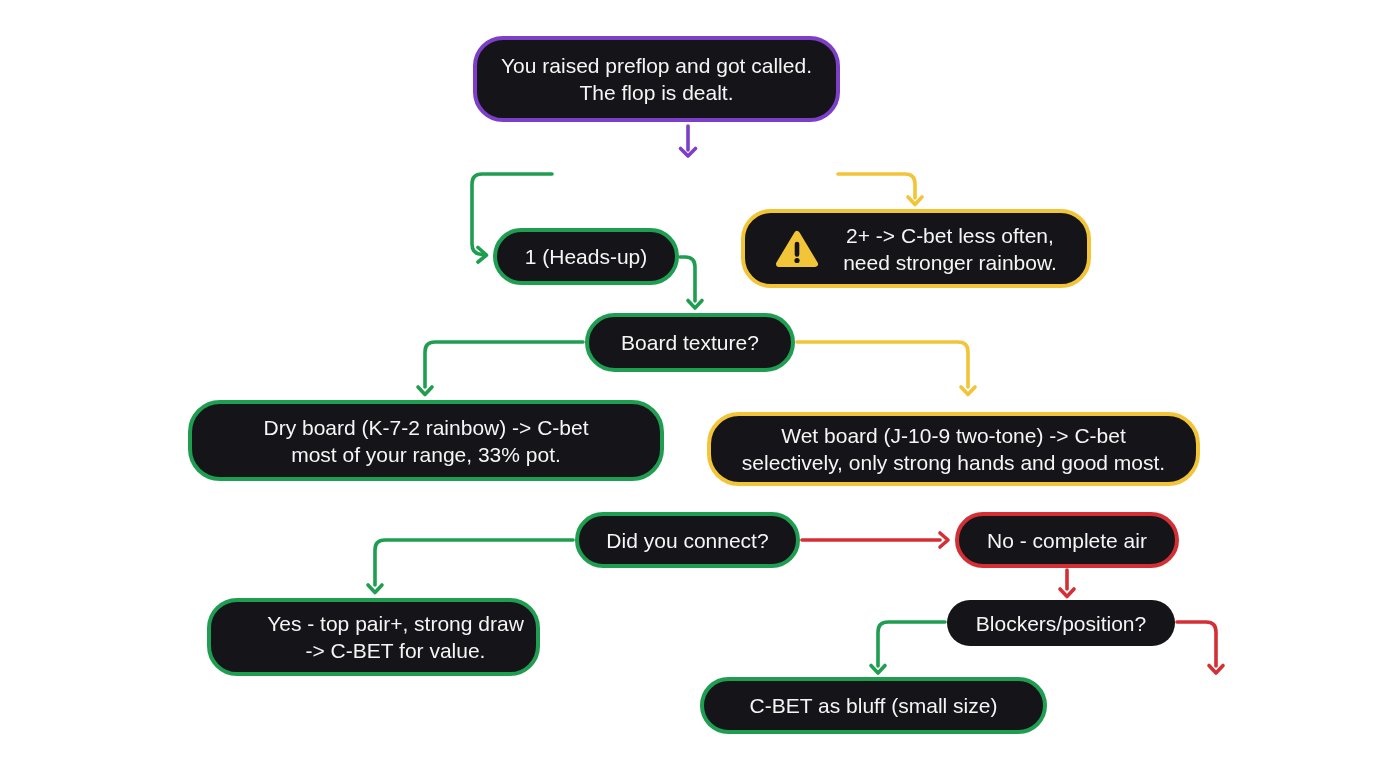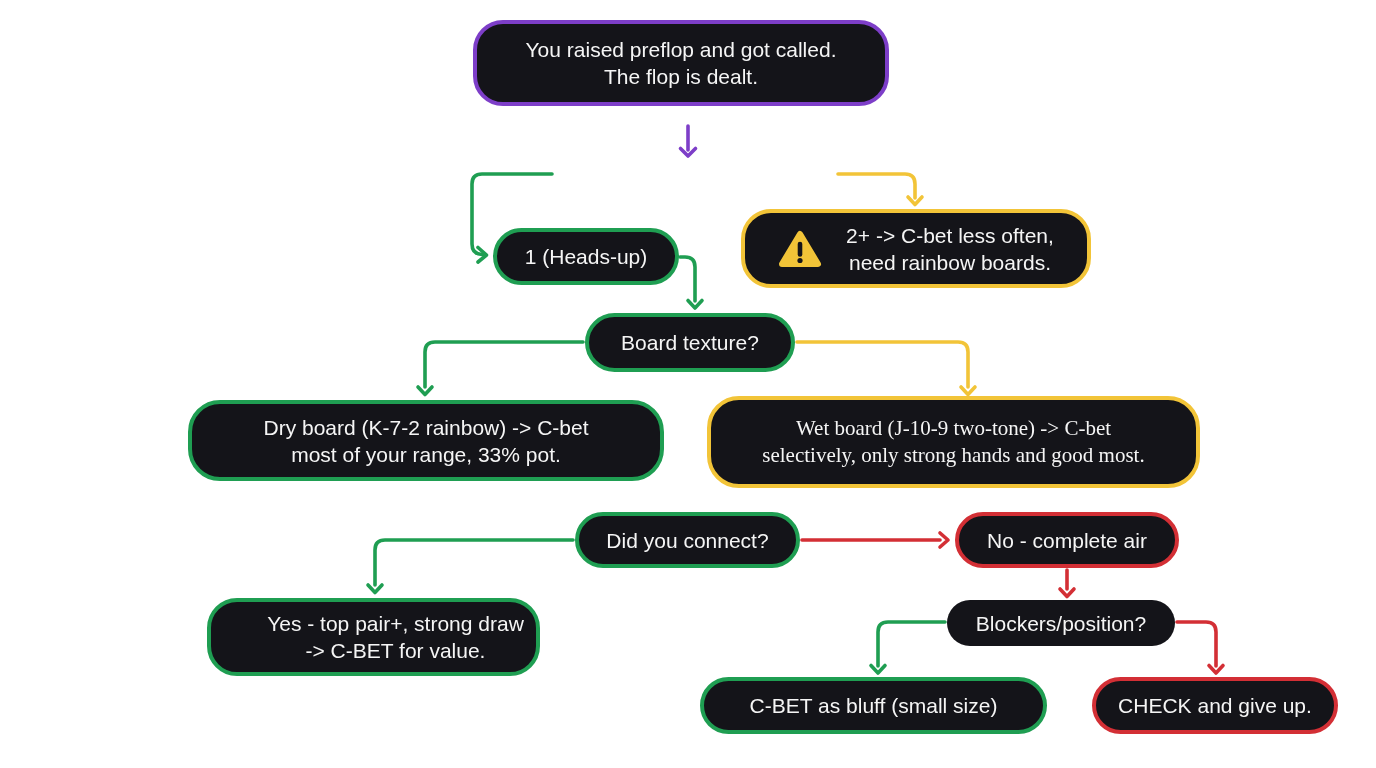--- a/index.html
+++ b/index.html
@@ -81,52 +81,52 @@
     <g fill="none" stroke-width="3.6" stroke-linecap="round" stroke-linejoin="round" stroke="#1f9e52">
       <path d="M945 622 H888 Q878 622 878 632 V666"></path>
       <path d="M871 665.5 L878 673 L885 665.5"></path>
     </g>
     <g fill="none" stroke-width="3.6" stroke-linecap="round" stroke-linejoin="round" stroke="#d32f35">
       <path d="M1177 622 H1206 Q1216 622 1216 632 V666"></path>
       <path d="M1209 665.5 L1216 673 L1223 665.5"></path>
     </g>
   </svg>
 
-  <div class="node box" style="left: 473px; top: 20px; width: 416px; height: 86px; border-radius: 30px; border-color: rgb(125, 62, 200);">
+  <div class="node box" style="left: 473px; top: 36px; width: 367px; height: 86px; border-radius: 30px; border-color: rgb(125, 62, 200);">
     <span class="node-line">You raised preflop and got called.</span>
     <span class="node-line">The flop is dealt.</span>
   </div>
 
 
   <div class="node pill" style="left: 493px; top: 228px; width: 186px; height: 57px; border-color: rgb(31, 158, 82);">
     <span class="node-line">1 (Heads-up)</span>
   </div>
 
   <div class="node box warn-node" style="left: 741px; top: 209px; width: 350px; height: 79px; border-radius: 30px; border-color: rgb(242, 196, 56);">
     <svg class="warning-svg" width="44" height="40" viewBox="0 0 44 40">
       <polygon points="22,5 40,35 4,35" stroke-width="6" stroke-linejoin="round" fill="#f2c438" stroke="#f2c438"></polygon>
       <line x1="22" y1="15" x2="22" y2="25.5" stroke-width="4.6" stroke-linecap="round" stroke="#141419"></line>
       <circle cx="22" cy="31.5" r="2.6" fill="#141419"></circle>
     </svg>
     <div class="warn-text">
       <span class="node-line">2+ -&gt; C-bet less often,</span>
-      <span class="node-line">need rainbow boards.</span>
+      <span class="node-line">need stronger rainbow.</span>
     </div>
   </div>
 
   <div class="node pill" style="left: 585px; top: 313px; width: 210px; height: 59px; border-color: rgb(31, 158, 82);">
     <span class="node-line">Board texture?</span>
   </div>
 
   <div class="node box" style="left: 188px; top: 400px; width: 476px; height: 81px; border-color: rgb(31, 158, 82);">
     <span class="node-line">Dry board (K-7-2 rainbow) -&gt; C-bet</span>
     <span class="node-line">most of your range, 33% pot.</span>
   </div>
 
-  <div class="node box" style="left: 707px; top: 396px; width: 493px; height: 92px; border-color: rgb(242, 196, 56); font-family: Liberation Serif, serif;">
+  <div class="node box" style="left: 707px; top: 412px; width: 493px; height: 74px; border-color: rgb(242, 196, 56);">
     <span class="node-line">Wet board (J-10-9 two-tone) -&gt; C-bet</span>
     <span class="node-line">selectively, only strong hands and good most.</span>
   </div>
 
   <div class="node pill" style="left: 575px; top: 512px; width: 225px; height: 56px; border-color: rgb(31, 158, 82);">
     <span class="node-line">Did you connect?</span>
   </div>
 
   <div class="node pill" style="left: 955px; top: 512px; width: 224px; height: 56px; border-color: rgb(211, 47, 53);">
     <span class="node-line">No - complete air</span>
@@ -138,17 +138,14 @@
   </div>
 
   <div class="node pill plain" style="left:947px;top:600px;width:228px;height:46px;">
     <span class="node-line">Blockers/position?</span>
   </div>
 
   <div class="node pill" style="left: 700px; top: 677px; width: 347px; height: 57px; border-color: rgb(31, 158, 82);">
     <span class="node-line">C-BET as bluff (small size)</span>
   </div>
 
-  <div class="node pill" style="left: 1092px; top: 677px; width: 246px; height: 57px; border-color: rgb(211, 47, 53);">
-    <span class="node-line">CHECK and give up.</span>
-  </div>
 
 </div>
 
 </body></html>

